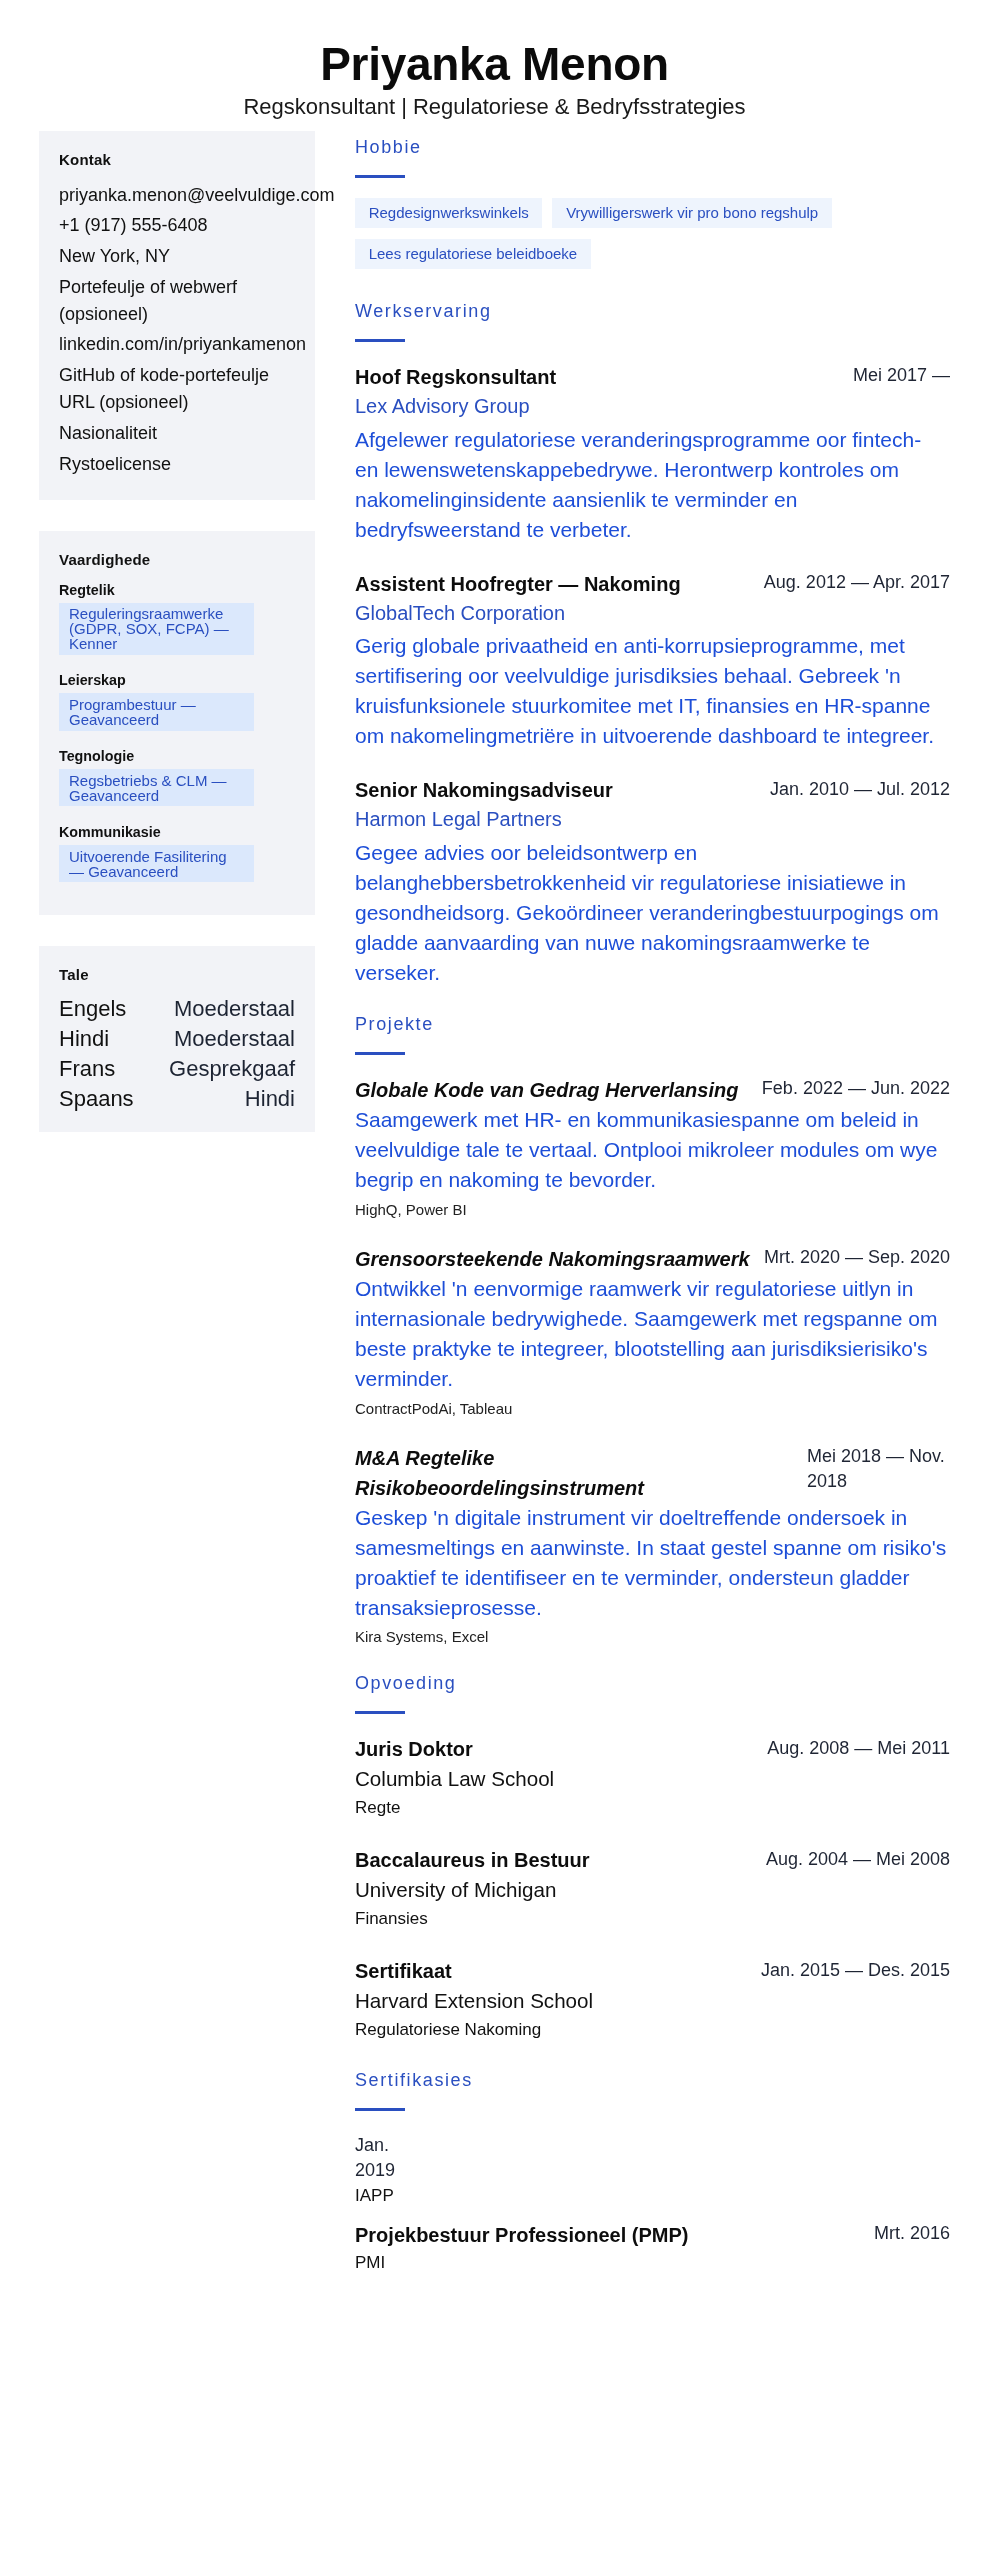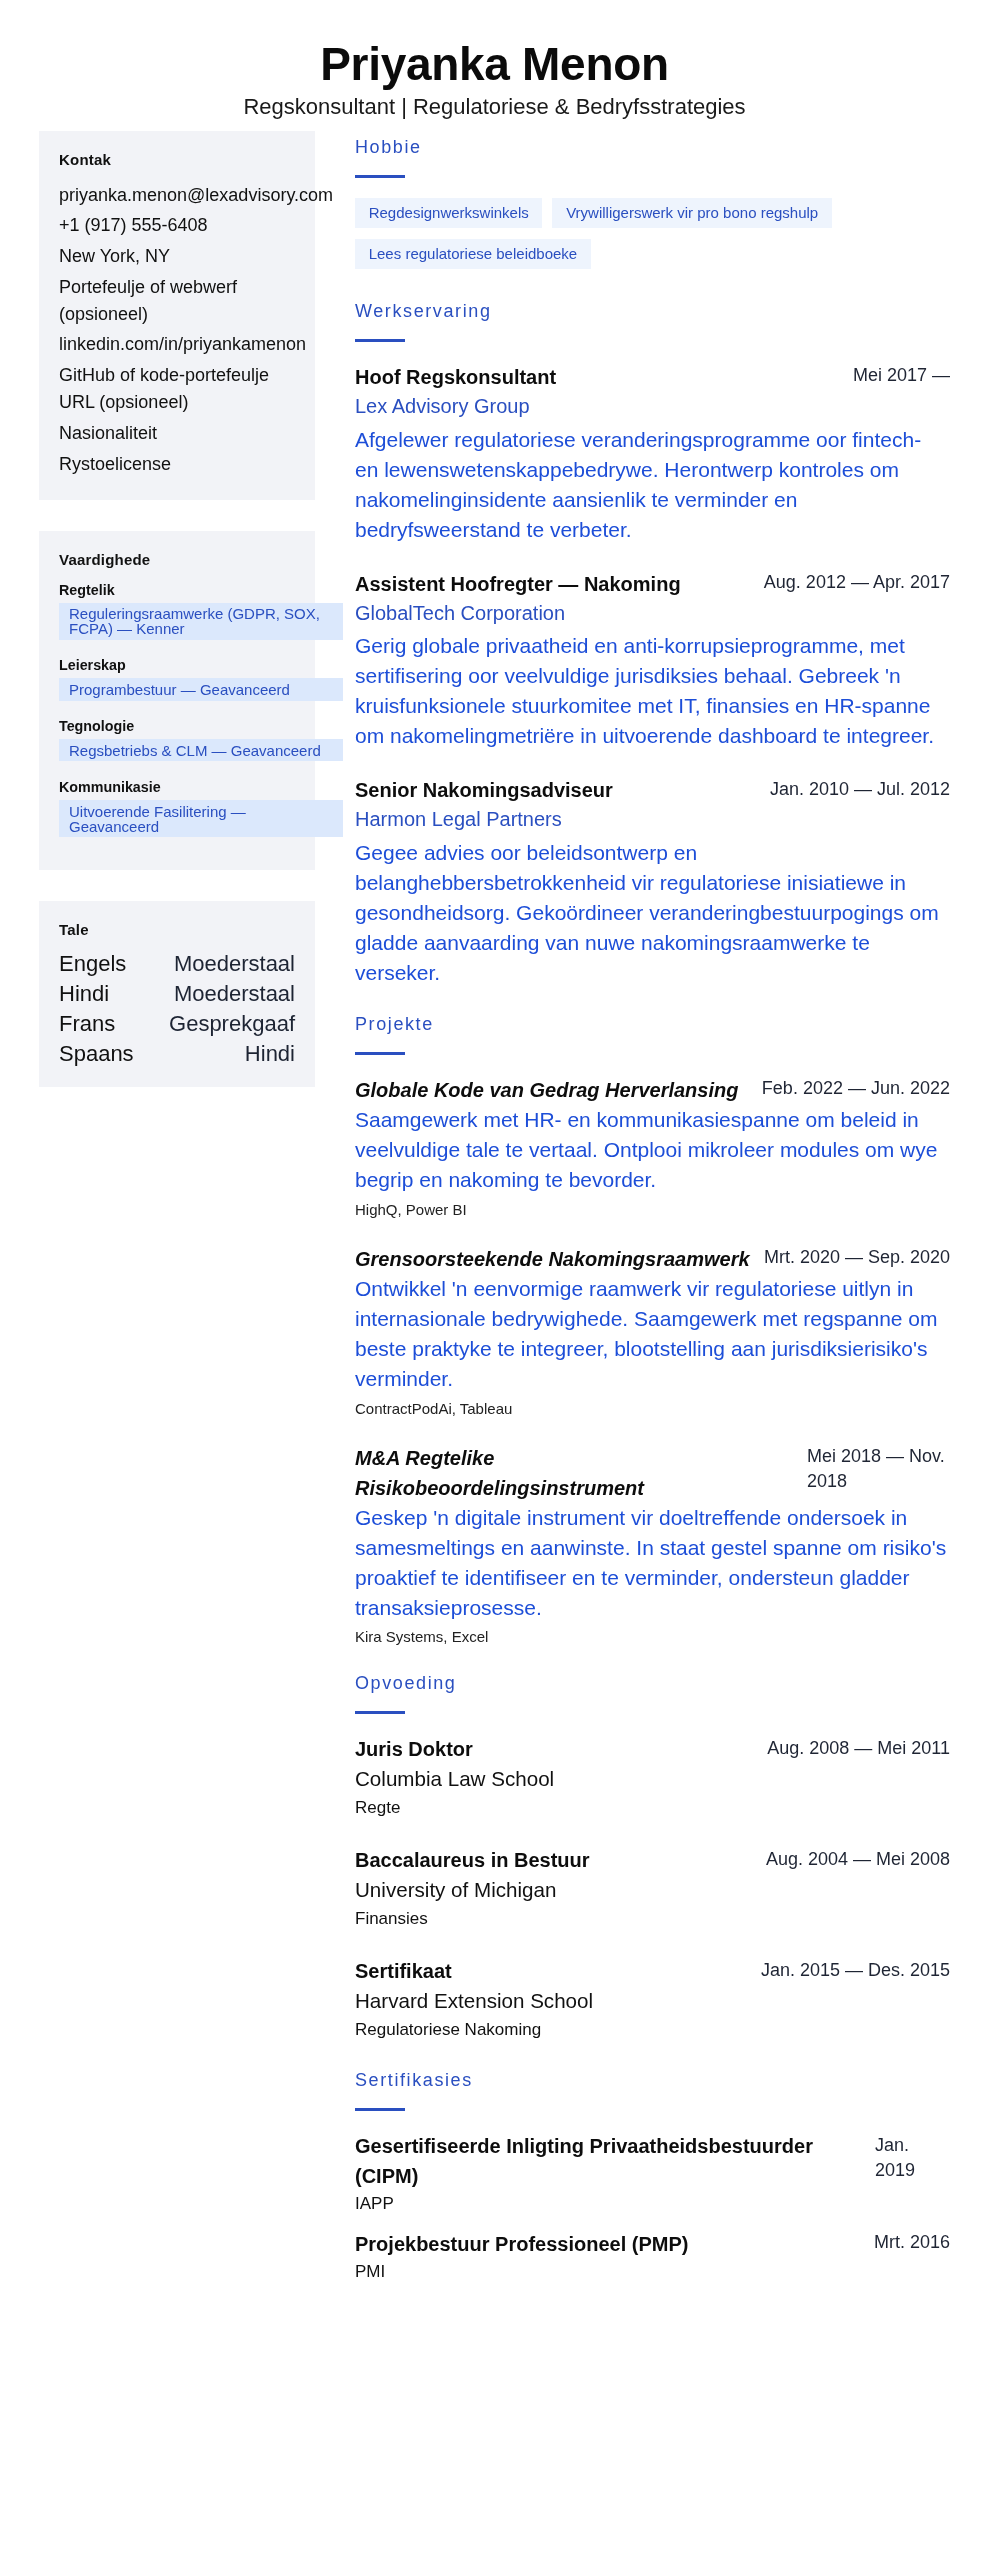--- a/index.html
+++ b/index.html
@@ -65,21 +65,21 @@
     margin-bottom: 5px;
   }
   .skill-group-label.first { margin-top: 0; }
   .skill-pill {
     background: #dbe8fc;
     color: #2a4fc0;
     font-size: 15px;
     line-height: 15px;
     padding: 3.7px 10px 3.7px 10px;
     margin-bottom: 17.4px;
-    width: 284px;
+    width: 195px;
   }
   .lang-row {
     display: flex;
     justify-content: space-between;
     font-size: 22px;
     line-height: 30px;
     color: #111;
     text-align: right;
   }
   .lang-row .lvl { color: #1d2433; }
@@ -176,21 +176,21 @@
 <header class="header">
   <h1 class="name">Priyanka Menon</h1>
   <div class="title">Regskonsultant | Regulatoriese &amp; Bedryfsstrategies</div>
 </header>
 
 <div class="layout">
   <aside class="sidebar">
 
     <section class="card" style="padding-top:20px;">
       <div class="card-title">Kontak</div>
-      <div class="contact-item email">priyanka.menon@lexadvisory.com</div>
+      <div class="contact-item email">priyanka.menon@veelvuldige.com</div>
       <div class="contact-item">+1 (917) 555-6408</div>
       <div class="contact-item">New York, NY</div>
       <div class="contact-item">Portefeulje of webwerf (opsioneel)</div>
       <div class="contact-item">linkedin.com/in/priyankamenon</div>
       <div class="contact-item">GitHub of kode-portefeulje URL (opsioneel)</div>
       <div class="contact-item">Nasionaliteit</div>
       <div class="contact-item">Rystoelicense</div>
     </section>
 
     <section class="card">
@@ -338,21 +338,20 @@
         <div class="edu-field">Regulatoriese Nakoming</div>
       </div>
     </section>
 
     <section class="section" style="margin-top:25px;">
       <h2 class="section-title">Sertifikasies</h2>
       <div class="section-rule"></div>
 
       <div class="entry" style="margin-bottom:12.5px;">
         <div class="entry-head">
-          <div class="entry-title" style="font-weight:600; width:492px;">Gesertifiseerde Inligting Privaatheidsbestuurder (CIPM)</div>
           <div class="entry-date wrap-narrow">Jan. 2019</div>
         </div>
         <div class="cert-issuer">IAPP</div>
       </div>
 
       <div class="entry">
         <div class="entry-head">
           <div class="entry-title" style="font-weight:600;">Projekbestuur Professioneel (PMP)</div>
           <div class="entry-date">Mrt. 2016</div>
         </div>

